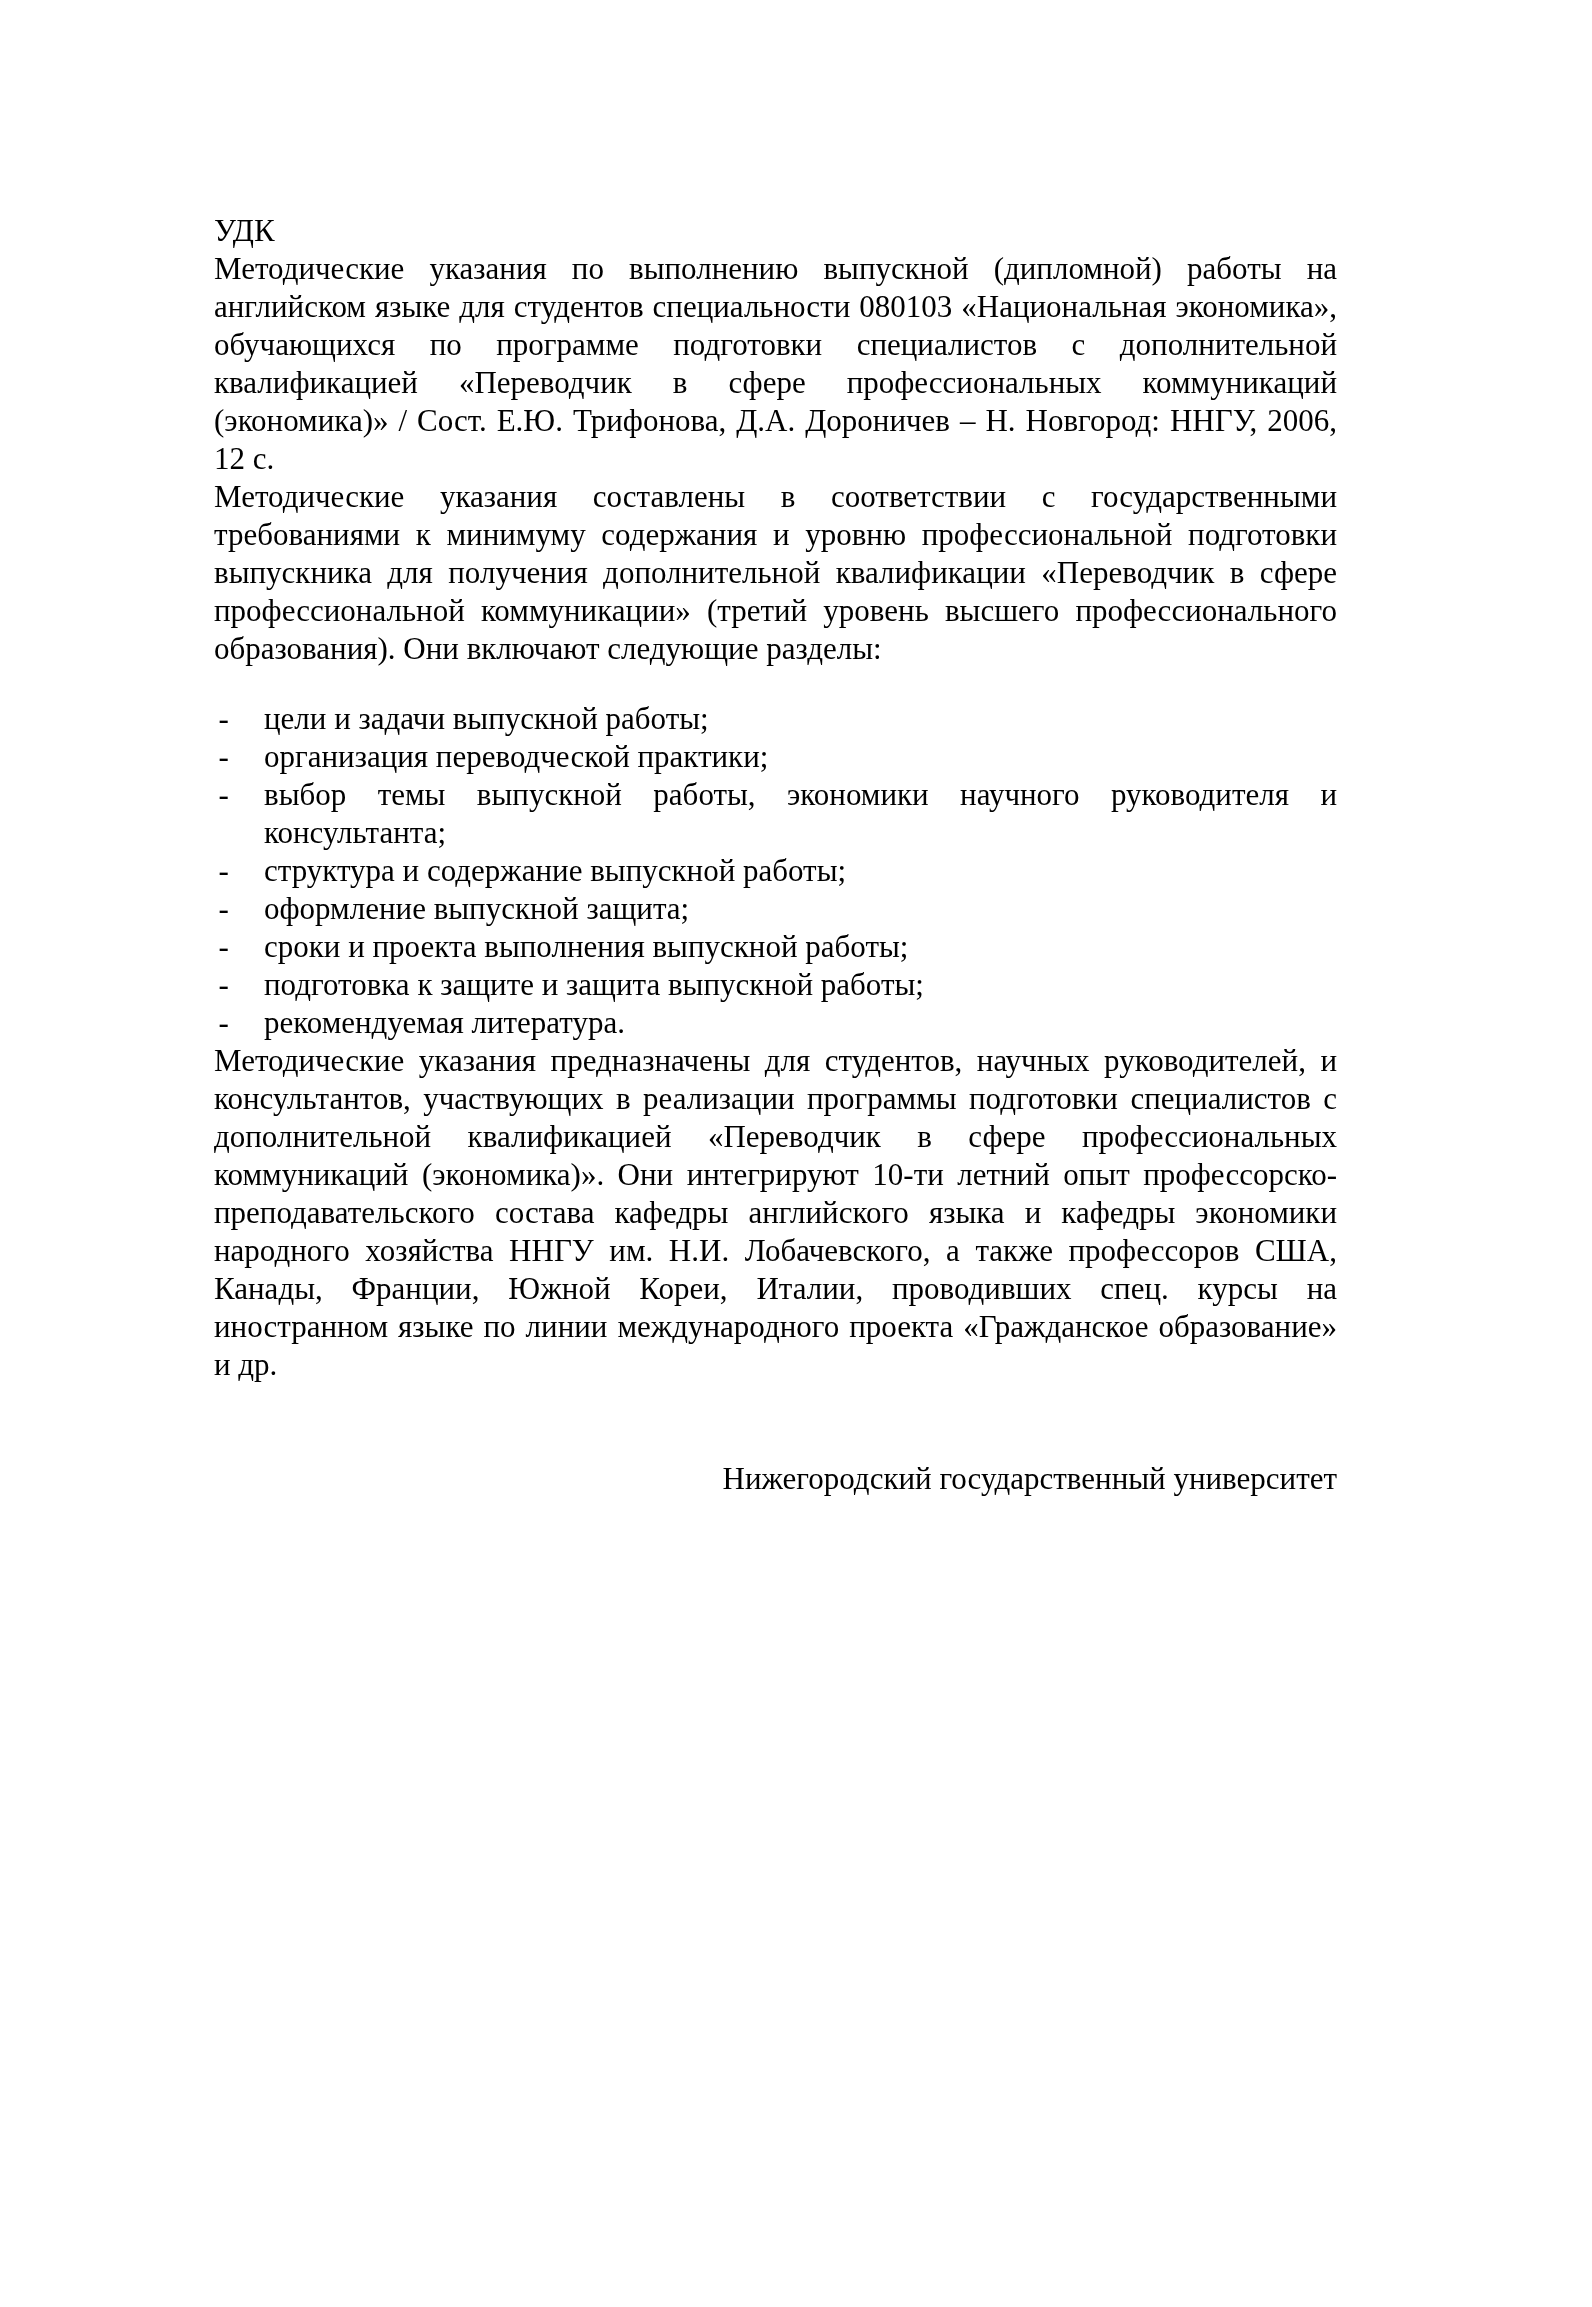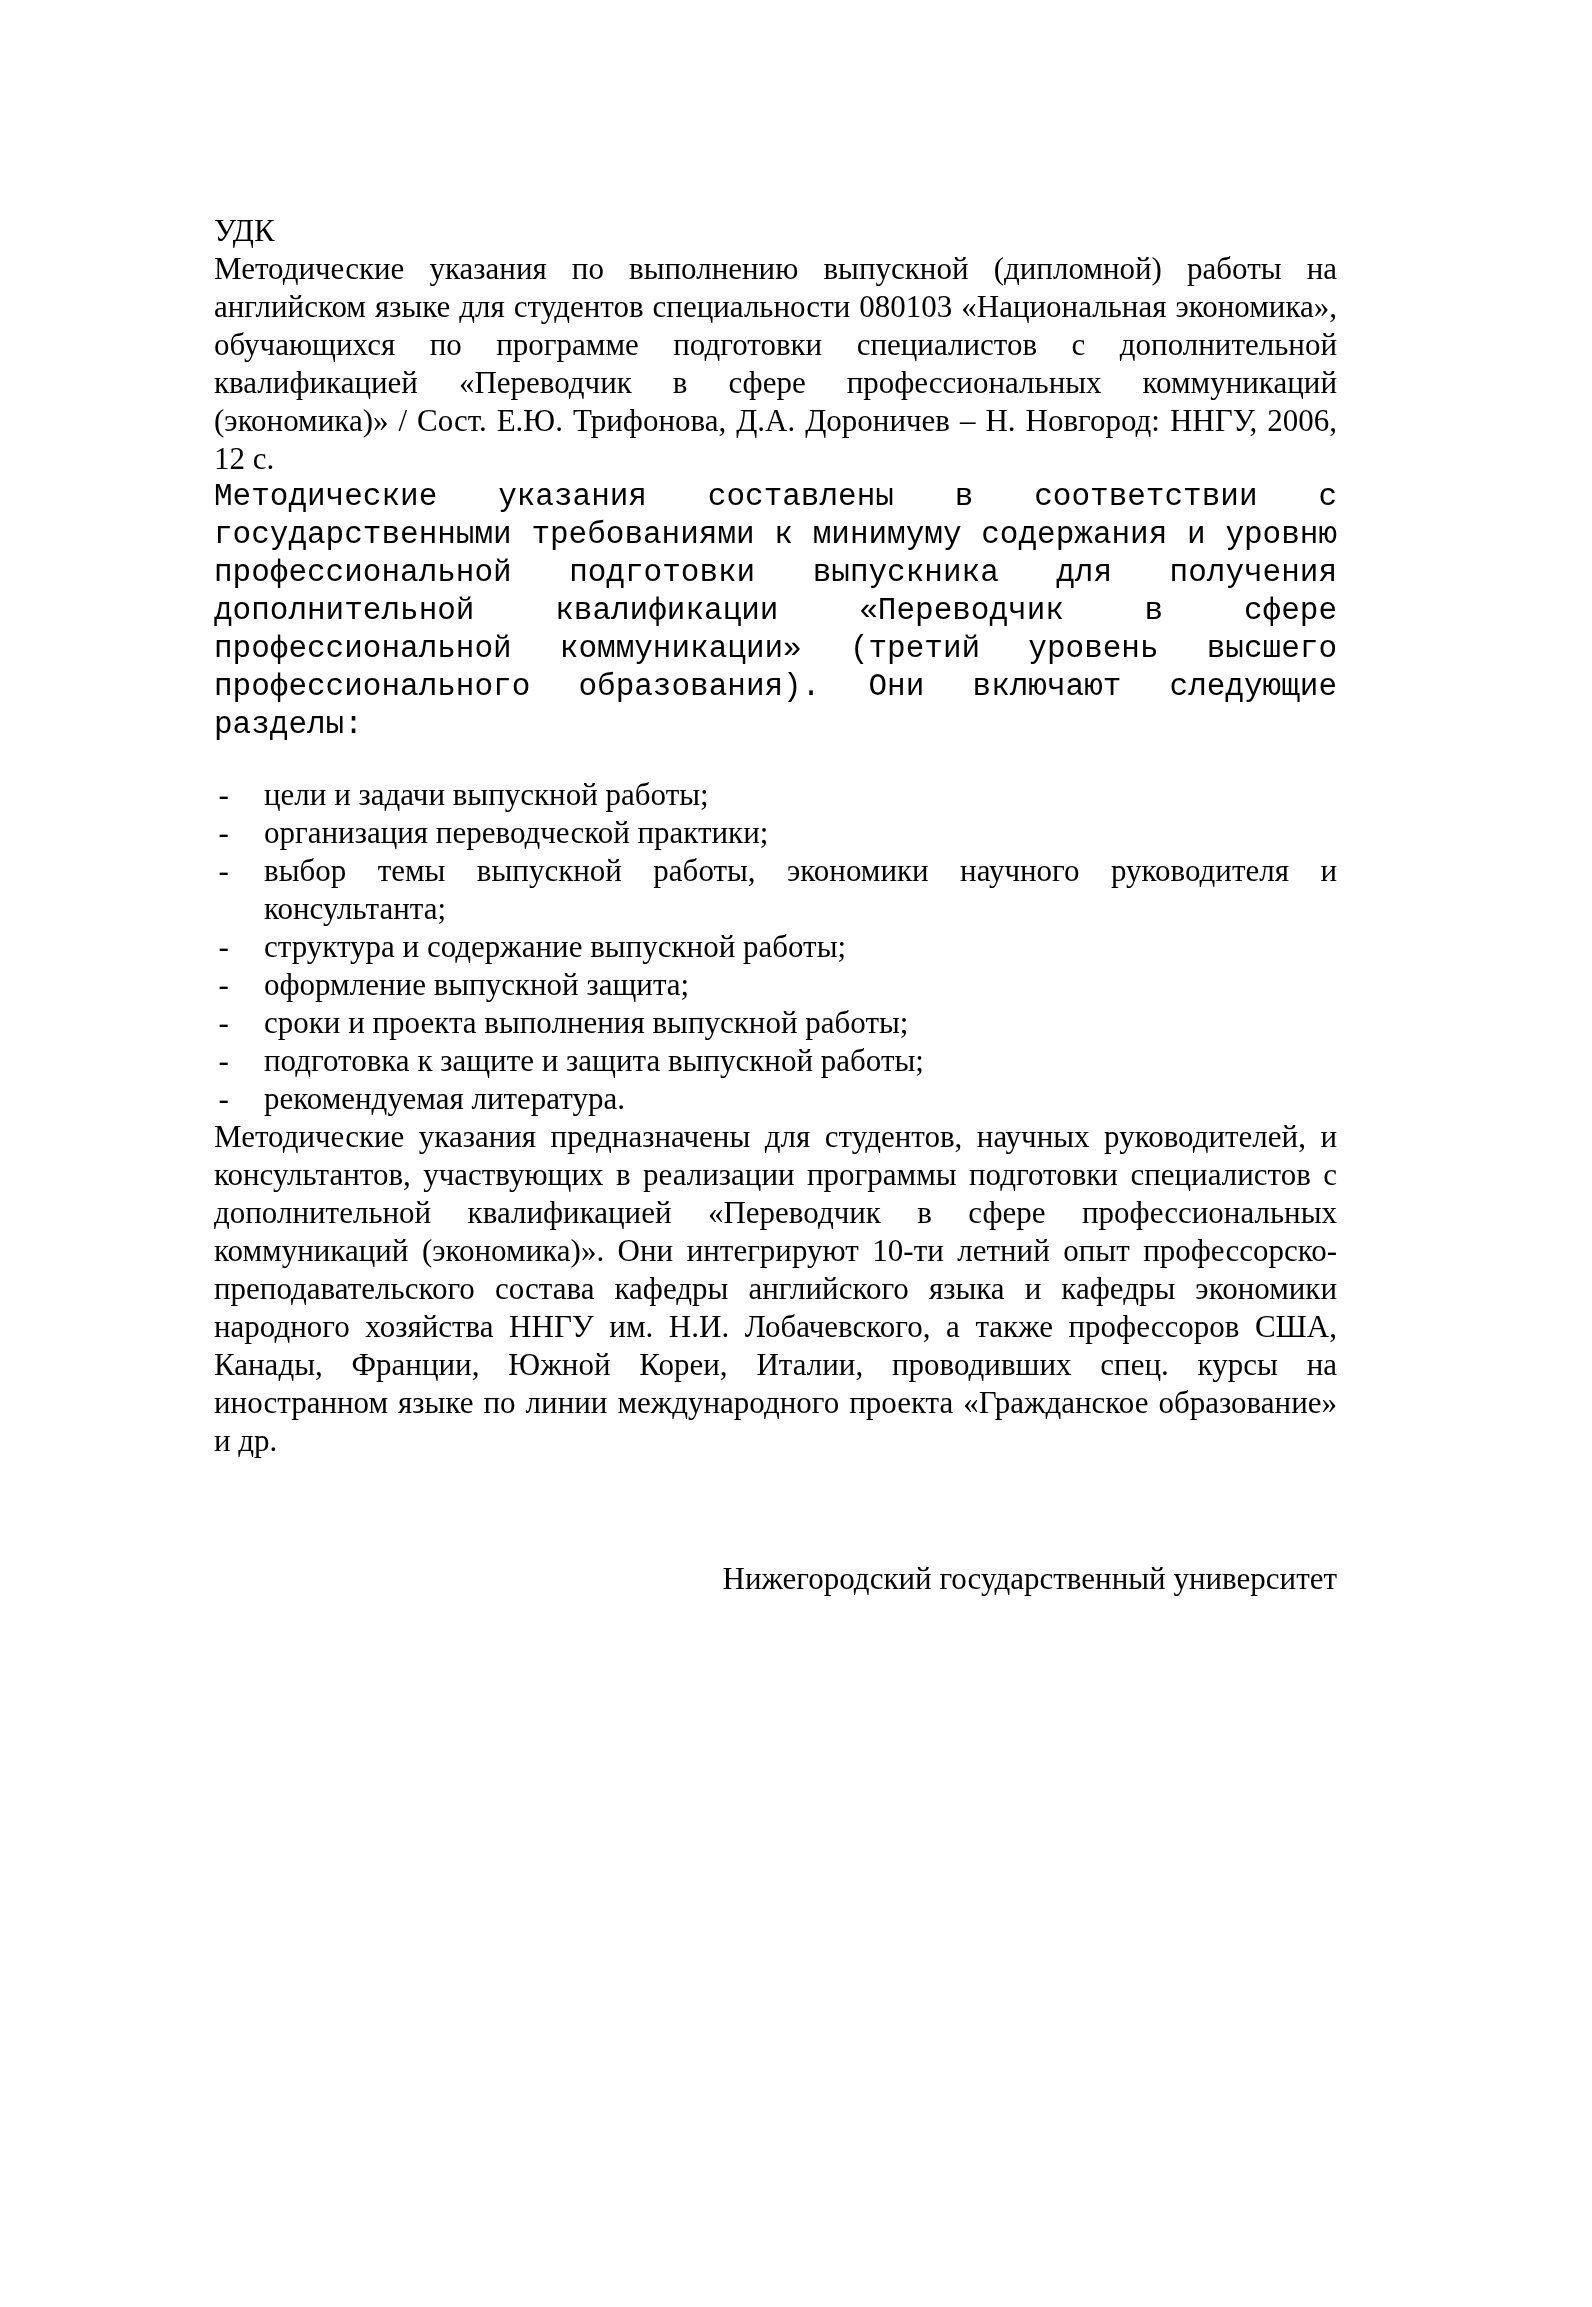--- a/index.html
+++ b/index.html
@@ -19,21 +19,21 @@
     box-sizing: border-box;
     padding: 212px 212px 73px 214px;
   }
   .udk {
     margin: 0 0 33px 0;
   }
   p.block {
     margin: 0;
     text-align: justify;
   }
-  .gap-lg { margin-top: 77px; font-family: Liberation Mono, monospace; }
+  .gap-lg { margin-top: 77px; }
 
   ul.sections-list {
     list-style: none;
     margin: 32px 0 0 0;
     padding: 0;
   }
   ul.sections-list li {
     display: flex;
     align-items: flex-start;
   }
@@ -44,21 +44,21 @@
     box-sizing: border-box;
   }
   ul.sections-list .item-text {
     flex: 1 1 auto;
     text-align: justify;
   }
   .reviewer-block { margin-top: 73px; }
   .purpose-block { margin-top: 95px; }
   .compiler-block { margin-top: 38px; text-align: left; }
   .footer-block {
-    margin-top: 100px;
+    margin-top: 76px;
     text-align: right;
   }
 </style>
 </head>
 <body>
 
 <div class="page">
 
   <p class="block udk">УДК</p>
 

